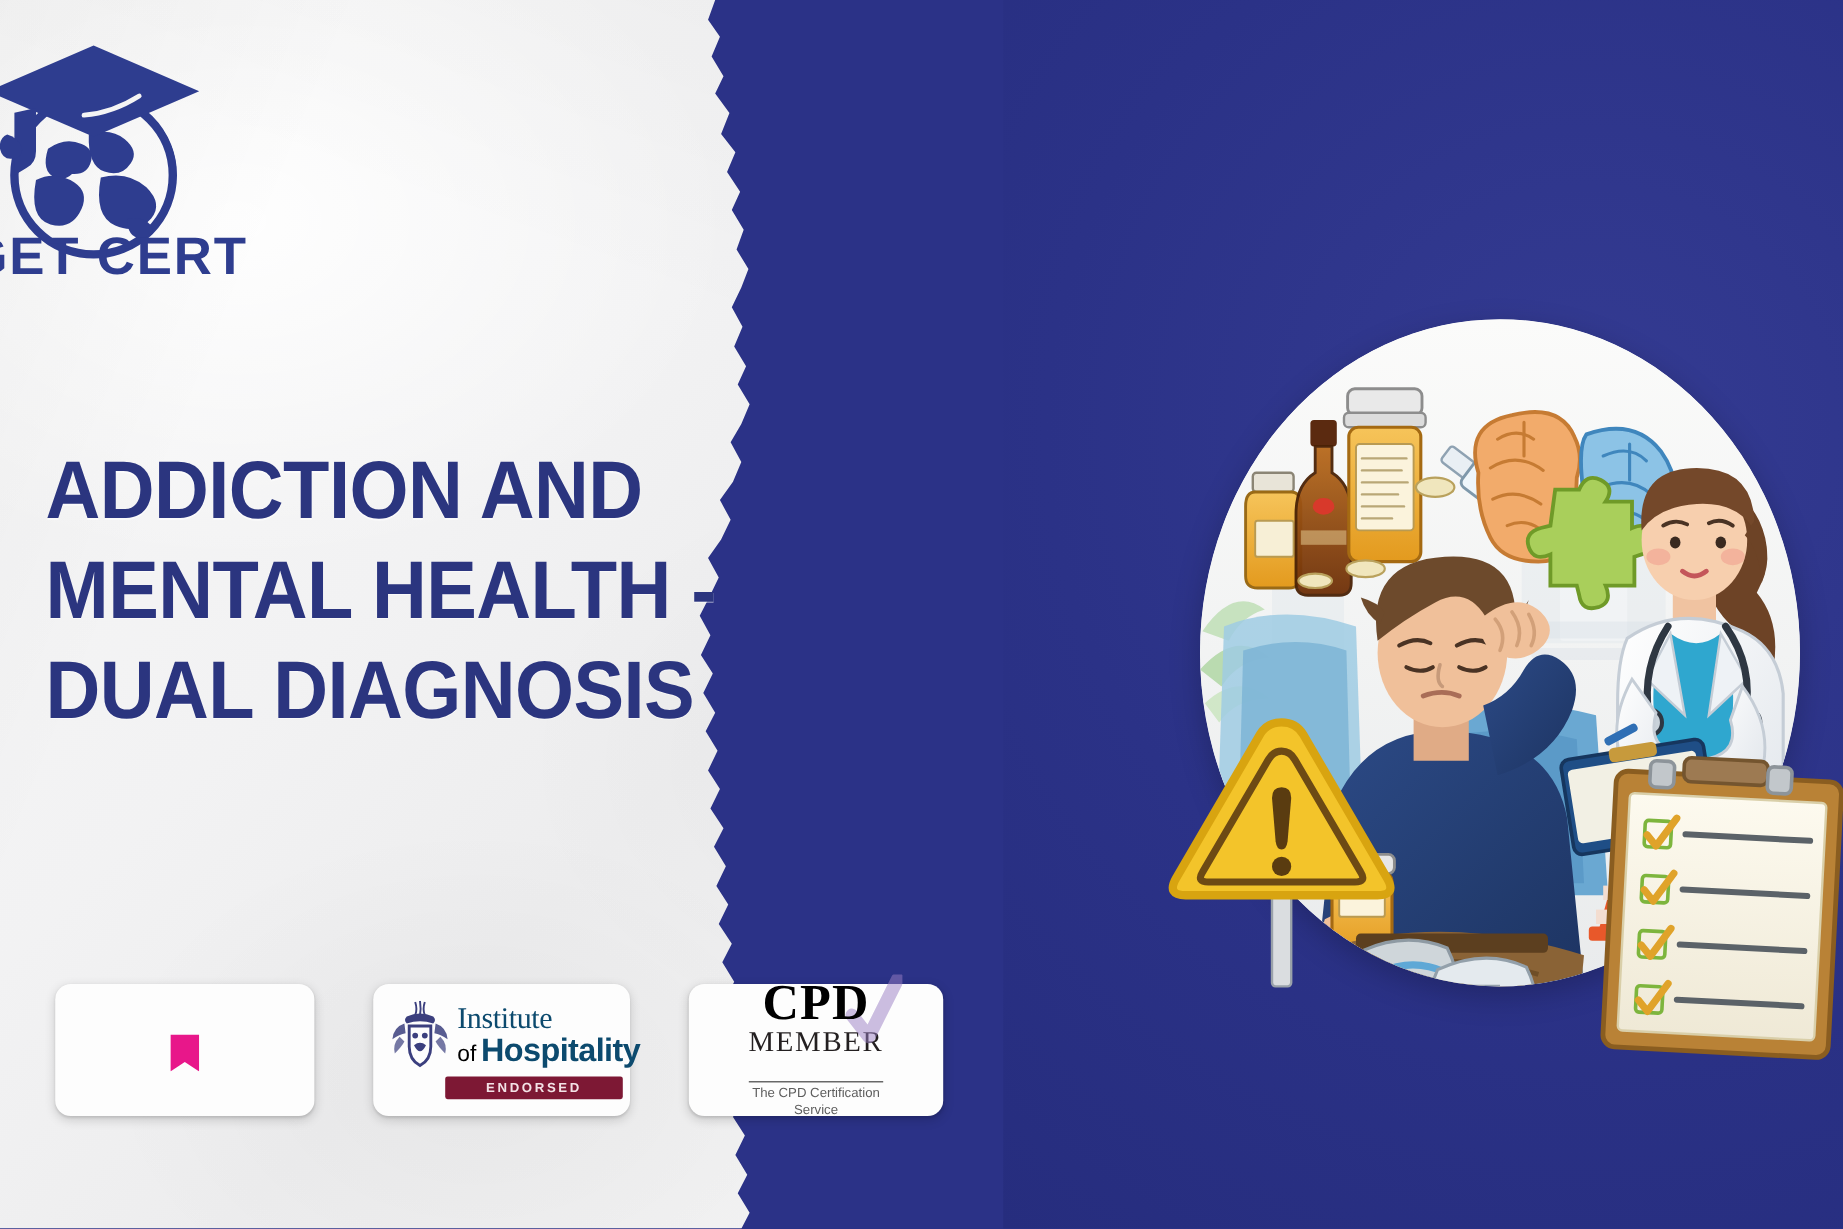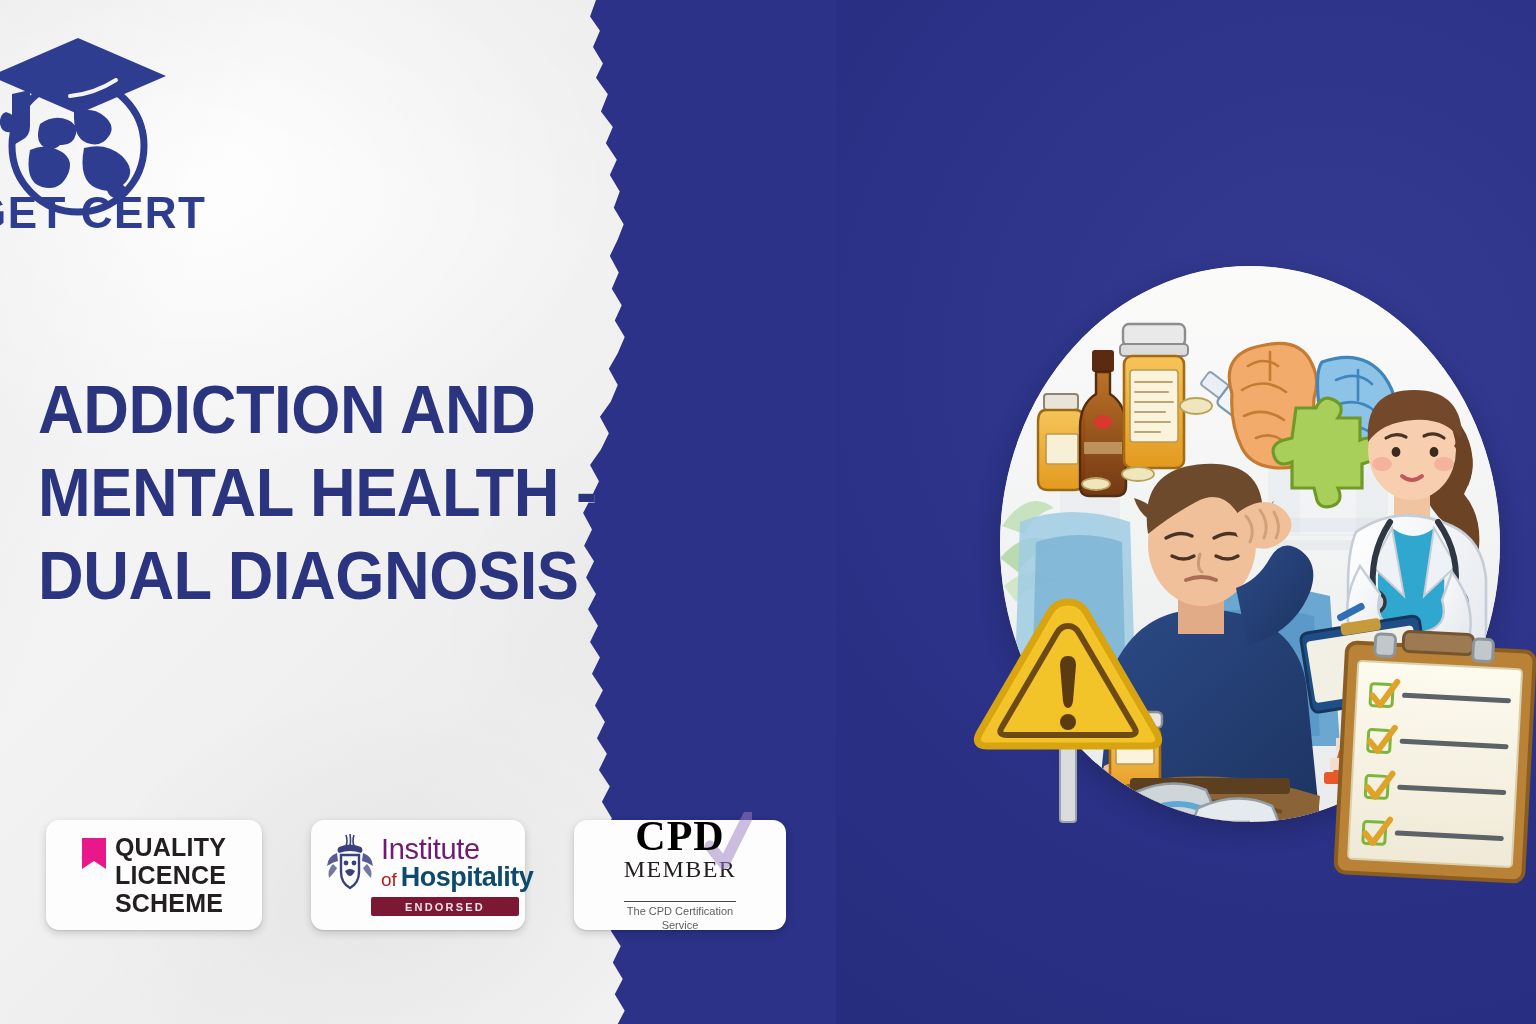--- a/index.html
+++ b/index.html
@@ -119,26 +119,26 @@
     color:#231f20; letter-spacing:0.2px;
   }
   .qls-text span { display:block; }
 
   
   .ioh-inner { width:100%; }
   .ioh-top { display:flex; align-items:center; gap:6px; }
   .ioh-crest { width:50px; height:58px; flex:0 0 auto; }
   .ioh-words { line-height:1.0; }
   .ioh-institute {
-    font-family:Liberation Sans, sans-serif;
-    font-size:29px; color:#701a75; font-weight:400; letter-spacing:-0.3px;
+    font-family:Liberation Serif, serif;
+    font-size:25px; color:#0c4a6e; font-weight:400; letter-spacing:-0.3px;
     display:block;
   }
   .ioh-of-hosp { display:flex; align-items:baseline; gap:4px; }
-  .ioh-of { font-size:19px; color:#b91c1c; }
+  .ioh-of { font-size:19px; color:#000000; }
   .ioh-hosp { font-size:27px; font-weight:bold; color:#0c4a6e; letter-spacing:-0.5px; }
   .ioh-endorsed {
     margin:5px auto 0 46px;
     background:#7d1834;
     border-radius:2px;
     color:#f3e2e6;
     font-size:11px; font-weight:bold; letter-spacing:2.2px;
     text-align:center;
     padding:4px 0 3px;
     width:148px;
@@ -224,25 +224,20 @@
     <span class="title-line">DUAL DIAGNOSIS</span>
   </h1>
 
   <div class="badges">
 
     <div class="badge-card badge-qls">
       <div class="qls-inner">
         <svg class="qls-bookmark" viewBox="0 0 24 31">
           <path d="M0 0 H24 V31 L12 23 L0 31 Z" fill="#e8178a"></path>
         </svg>
-        <div class="qls-text">
-          <span>QUALITY</span>
-          <span>LICENCE</span>
-          <span>SCHEME</span>
-        </div>
       </div>
     </div>
 
     <div class="badge-card badge-ioh">
       <div class="ioh-inner">
         <div class="ioh-top">
           <svg class="ioh-crest" viewBox="0 0 50 58">
             <g fill="#3b3f7e">
 
               <path d="M21 1 q2 6 0 11 M25 0 q1 7 0 12 M29 1 q-2 6 0 11" stroke="#3b3f7e" stroke-width="1.6" fill="none"></path>

